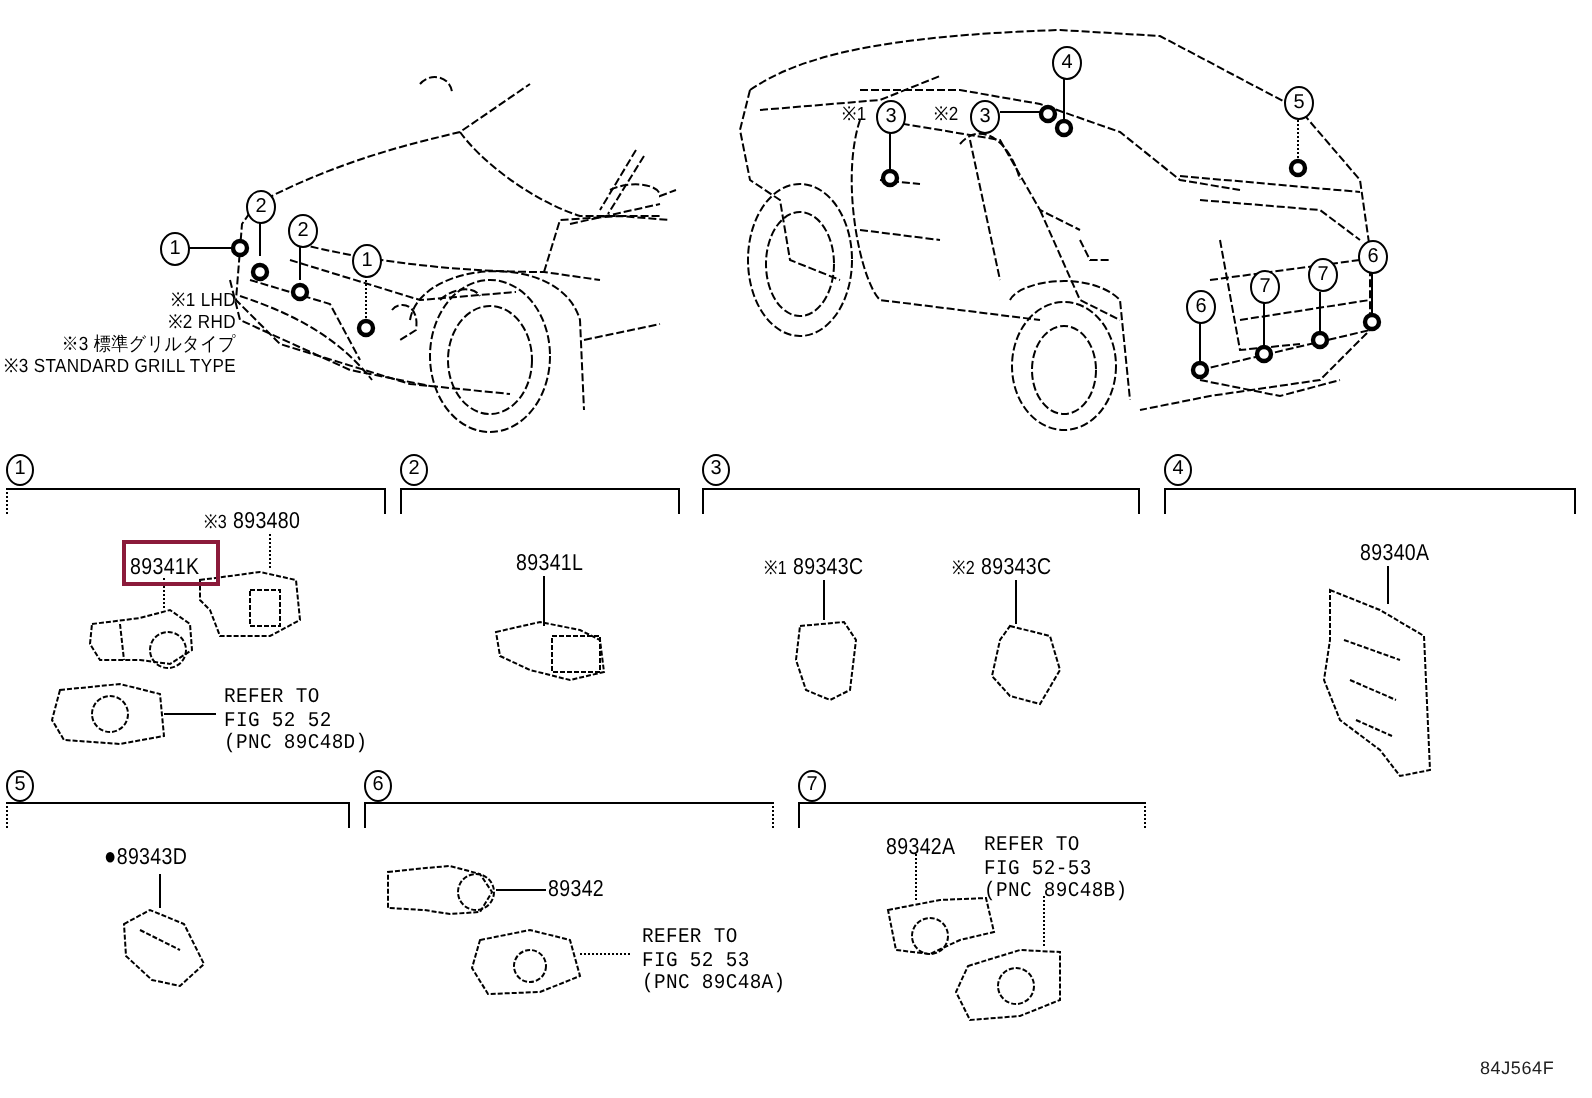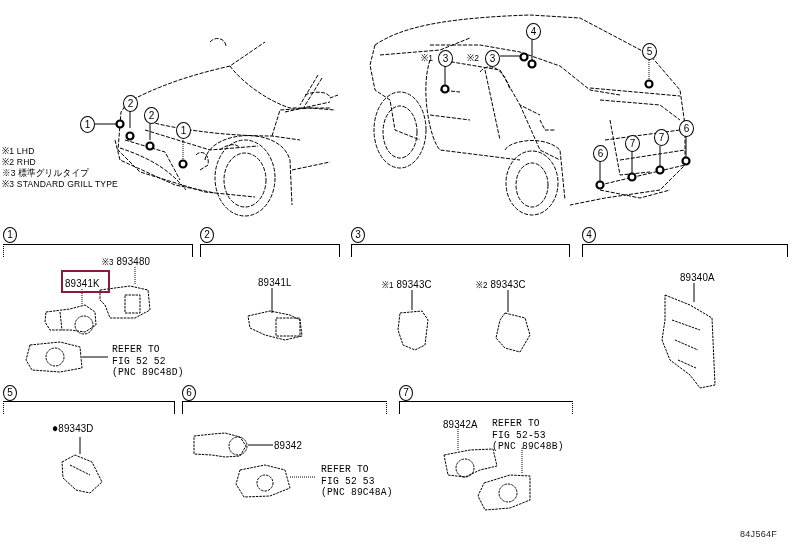--- a/index.html
+++ b/index.html
@@ -1,17 +1,17 @@
 <!DOCTYPE html>
 <html><head>
 <meta charset="utf-8">
 <style>
   html,body{margin:0;padding:0;background:#fff;}
   body{width:796px;height:549px;position:relative;overflow:hidden;font-family:"DejaVu Sans Condensed","DejaVu Sans",sans-serif;color:#000;}
-  .abs{position:absolute;}
+  .abs{position:absolute;text-align:right;}
   svg{position:absolute;left:0;top:0;}
   .t{position:absolute;font-family:"Liberation Sans Narrow","Liberation Sans",sans-serif;font-size:11px;line-height:12px;white-space:nowrap;letter-spacing:0.2px;}
   .pn{font-size:11.5px;font-weight:normal;transform:scaleX(0.85);transform-origin:left center;}
   .small{font-size:9.5px;line-height:11px;transform:scaleX(0.9);transform-origin:left center;}
   .refer{font-family:"Liberation Mono","DejaVu Sans Mono",monospace;font-size:10.5px;line-height:11.5px;white-space:pre;transform:scaleX(0.92);transform-origin:left top;}
   .circ{position:absolute;width:13px;height:15px;border:1px solid #000;border-radius:50%;font-size:10px;line-height:15px;text-align:center;background:#fff;font-family:"Liberation Sans",sans-serif;}
   .sec-label{position:absolute;width:12px;height:14px;border:1px solid #000;border-radius:50%;font-size:10px;line-height:14px;text-align:center;font-family:"Liberation Sans",sans-serif;}
   .bracket{position:absolute;border-top:1.3px solid #000;border-left:1.3px solid #000;border-right:1.3px solid #000;height:12px;}
   .bracket.dotl{border-left:1.3px dotted #000;}
   .bracket.dotr{border-right:1.3px dotted #000;}

